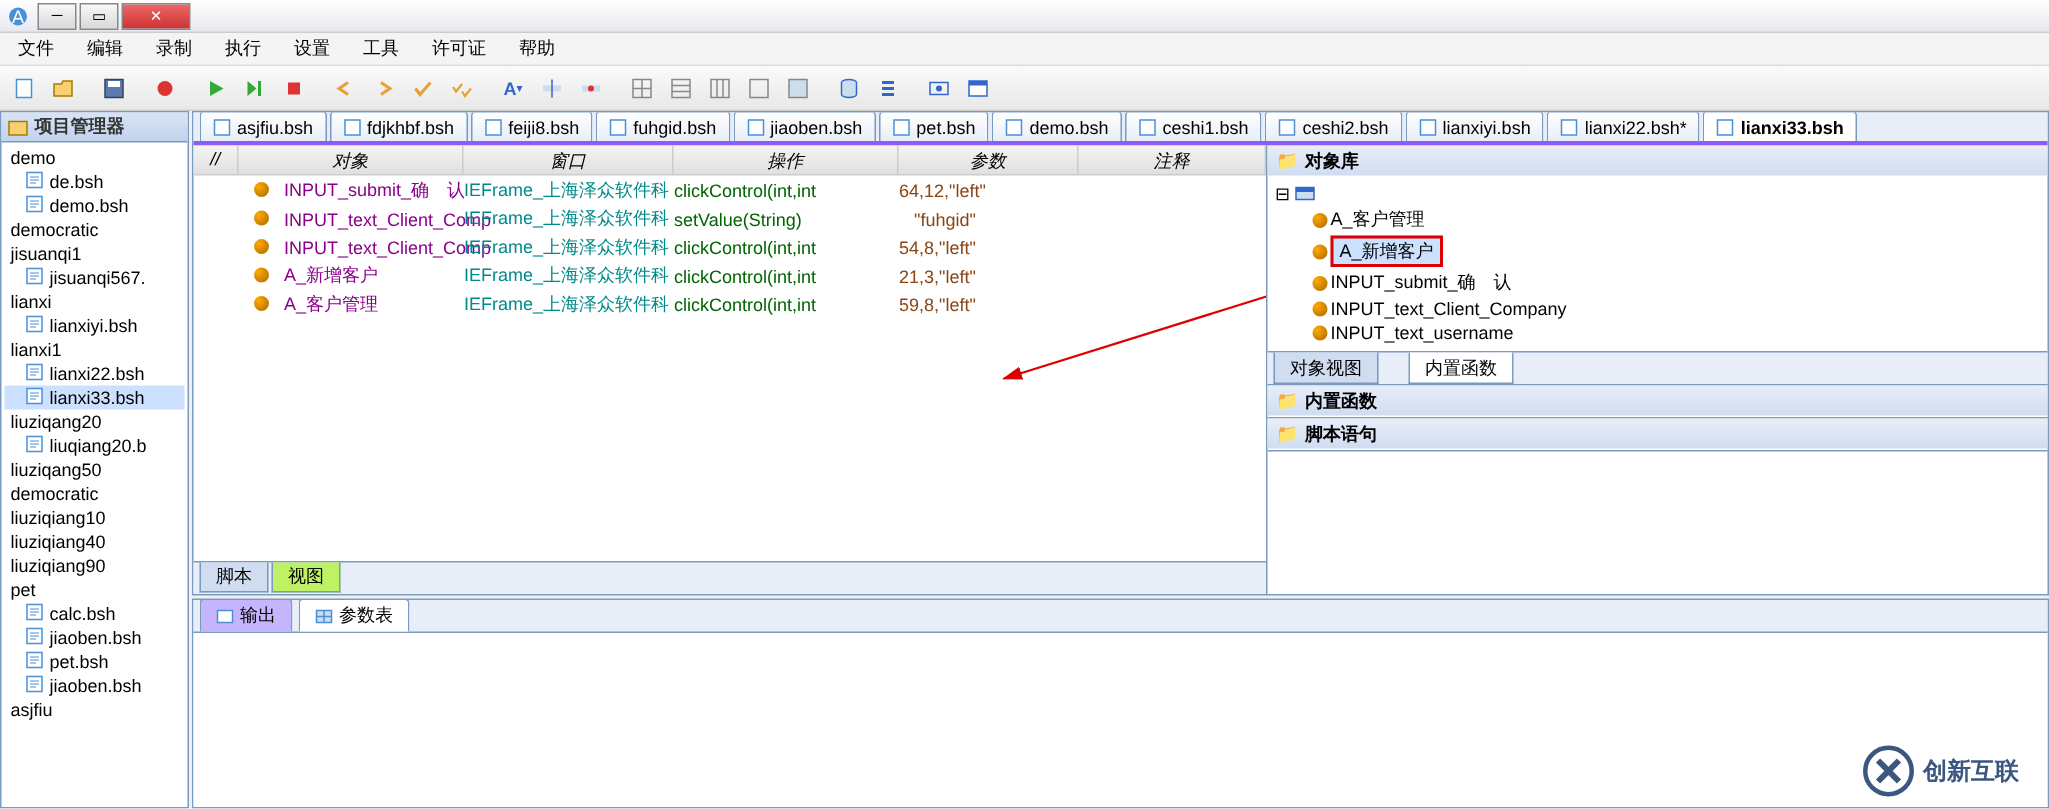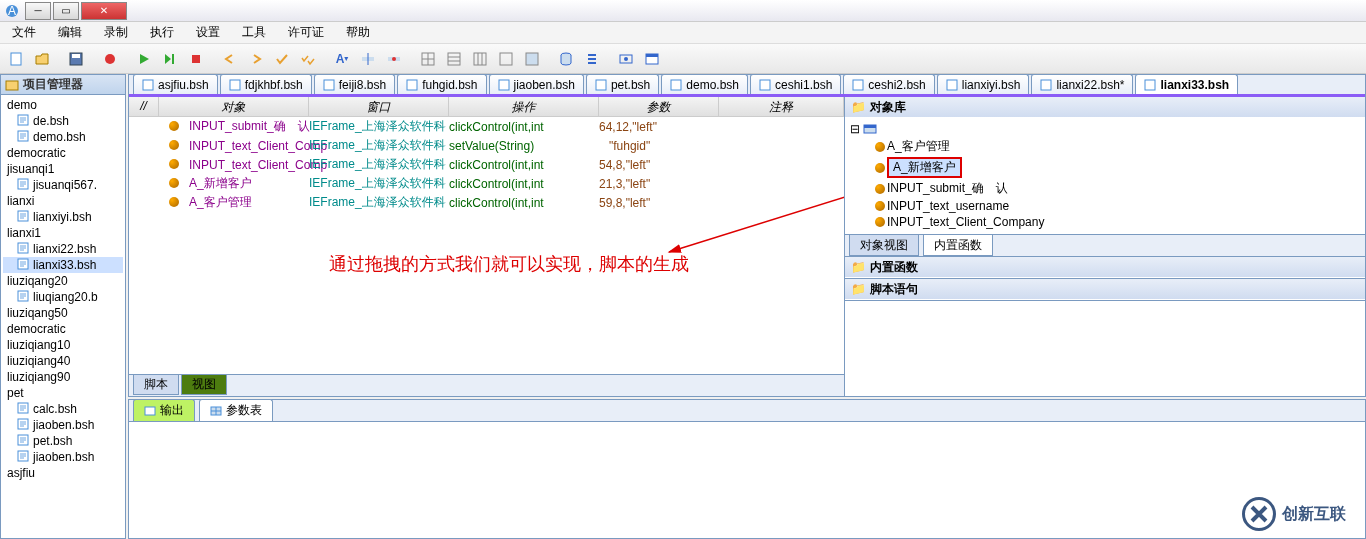--- a/index.html
+++ b/index.html
@@ -48,44 +48,44 @@
 .grid-row { display:flex; height:19px; align-items:center; }
 .grid-row span { white-space:pre; }
 .obj-col { color:#8b008b; }
 .win-col { color:#008b8b; }
 .op-col { color:#006400; }
 .str-col { color:#8b4513; }
 
 .annotation { position:absolute; color:#d00; font-size:18px; left:200px; top:135px; font-family:"KaiTi","Microsoft YaHei"; }
 
 .editor-tabs-bottom { height:22px; display:flex; background:#e8eef8; border-top:1px solid #7a9ac0; padding-left:4px; }
-.editor-tabs-bottom .btab { height:20px; border:1px solid #7a9ac0; border-top:none; padding:0 10px; display:flex; align-items:center; margin-right:2px; background:#4d7c0f; }
+.editor-tabs-bottom .btab { height:20px; border:1px solid #7a9ac0; border-top:none; padding:0 10px; display:flex; align-items:center; margin-right:2px; background:#bef264; }
 .editor-tabs-bottom .btab.active { background:#d0dcf0; }
 
 .right-section { border-bottom:1px solid #7a9ac0; }
 .section-header { height:20px; background:linear-gradient(#e8eef8,#d0dcf0); display:flex; align-items:center; padding:0 6px; gap:4px; font-weight:bold; }
 .obj-tree { padding:4px; font-size:12px; }
 .obj-tree-item { display:flex; align-items:center; gap:2px; padding:1px 0; }
 .obj-tree-item .toggle { width:12px; text-align:center; }
 .obj-tree-item.highlighted .label { border:2px solid #d00; padding:0 4px; background:#cce0ff; }
 .obj-tree-item .indent2 { width:24px; display:inline-block; }
 .bullet { width:10px; height:10px; border-radius:50%; background:radial-gradient(circle at 30% 30%, #fa0, #a60); display:inline-block; }
 
 .prop-tabs { height:22px; display:flex; border-top:1px solid #7a9ac0; background:#e8eef8; padding-left:4px; }
-.prop-tabs .ptab { border:1px solid #7a9ac0; border-top:none; padding:2px 10px; margin-right:4px; background:#fff; }
+.prop-tabs .ptab { border:1px solid #7a9ac0; border-top:none; padding:2px 10px; margin-right:20px; background:#fff; }
 .prop-tabs .ptab.active { background:#d0dcf0; }
 
 .func-section { height:22px; }
 .stmt-section { height:22px; }
 .folder-icon { color:#e8a030; }
 
 .output-panel { height:140px; border:1px solid #7a9ac0; background:#fff; margin:2px 0 0 2px; display:flex; flex-direction:column; }
 .output-tabs { height:22px; display:flex; background:#e8eef8; border-bottom:1px solid #7a9ac0; padding-left:4px; align-items:flex-end; }
 .output-tabs .otab { border:1px solid #7a9ac0; border-bottom:none; padding:2px 10px; margin-right:4px; background:#fff; display:flex; align-items:center; gap:4px; border-radius:3px 3px 0 0; }
-.output-tabs .otab.active { background:#bef264; }
+.output-tabs .otab.active { background:#c4b5fd; }
 
 .watermark { position:absolute; right:20px; bottom:8px; display:flex; align-items:center; gap:6px; opacity:0.85; }
 .watermark-logo { width:34px; height:34px; border:3px solid #1a3a6a; border-radius:50%; position:relative; }
 .watermark-text { font-size:16px; color:#1a3a6a; font-weight:bold; }
 
 svg { display:block; }
 .arrow-svg { position:absolute; pointer-events:none; }
 </style>
 </head>
 <body>
@@ -525,21 +525,20 @@
                 <span class="str-col" style="width:120px">21,3,"left"</span>
               </div>
               <div class="grid-row">
                 <span style="width:30px"></span>
                 <span style="width:30px;text-align:center"><span class="bullet"></span></span>
                 <span class="obj-col" style="width:120px">A_客户管理</span>
                 <span class="win-col" style="width:140px">IEFrame_上海泽众软件科</span>
                 <span class="op-col" style="width:150px">clickControl(int,int</span>
                 <span class="str-col" style="width:120px">59,8,"left"</span>
               </div>
-              <div class="annotation">通过拖拽的方式我们就可以实现，脚本的生成</div>
             <svg class="arrow-svg" width="840" height="300" style="left:0;top:0">
               <defs>
                   <marker id="ah" markerWidth="10" markerHeight="10" refX="8" refY="3" orient="auto">
                     <path d="M0,0 L0,6 L9,3 z" fill="#d00"></path>
                   </marker>
                 </defs>
               <line x1="780" y1="60" x2="540" y2="135" stroke="#d00" stroke-width="1.5" marker-end="url(#ah)"></line>
             </svg>
           </div>
           <div class="editor-tabs-bottom">
@@ -572,26 +571,26 @@
                   <span class="label">A_新增客户</span>
                 </div>
                 <div class="obj-tree-item">
                   <span class="indent2"></span>
                   <span class="bullet"></span> 
                   <span class="label">INPUT_submit_确　认</span>
                 </div>
                 <div class="obj-tree-item">
                   <span class="indent2"></span>
                   <span class="bullet"></span> 
-                  <span class="label">INPUT_text_username</span>
+                  <span class="label">INPUT_text_Client_Company</span>
                 </div>
                 <div class="obj-tree-item">
                   <span class="indent2"></span>
                   <span class="bullet"></span> 
-                  <span class="label">INPUT_text_Client_Company</span>
+                  <span class="label">INPUT_text_username</span>
                 </div>
               </div>
             <div class="prop-tabs">
               <div class="ptab active">对象视图</div>
               <div class="ptab">内置函数</div>
             </div>
           </div>
           <div class="right-section func-section">
             <div class="section-header">
               <span class="folder-icon">📁</span>

